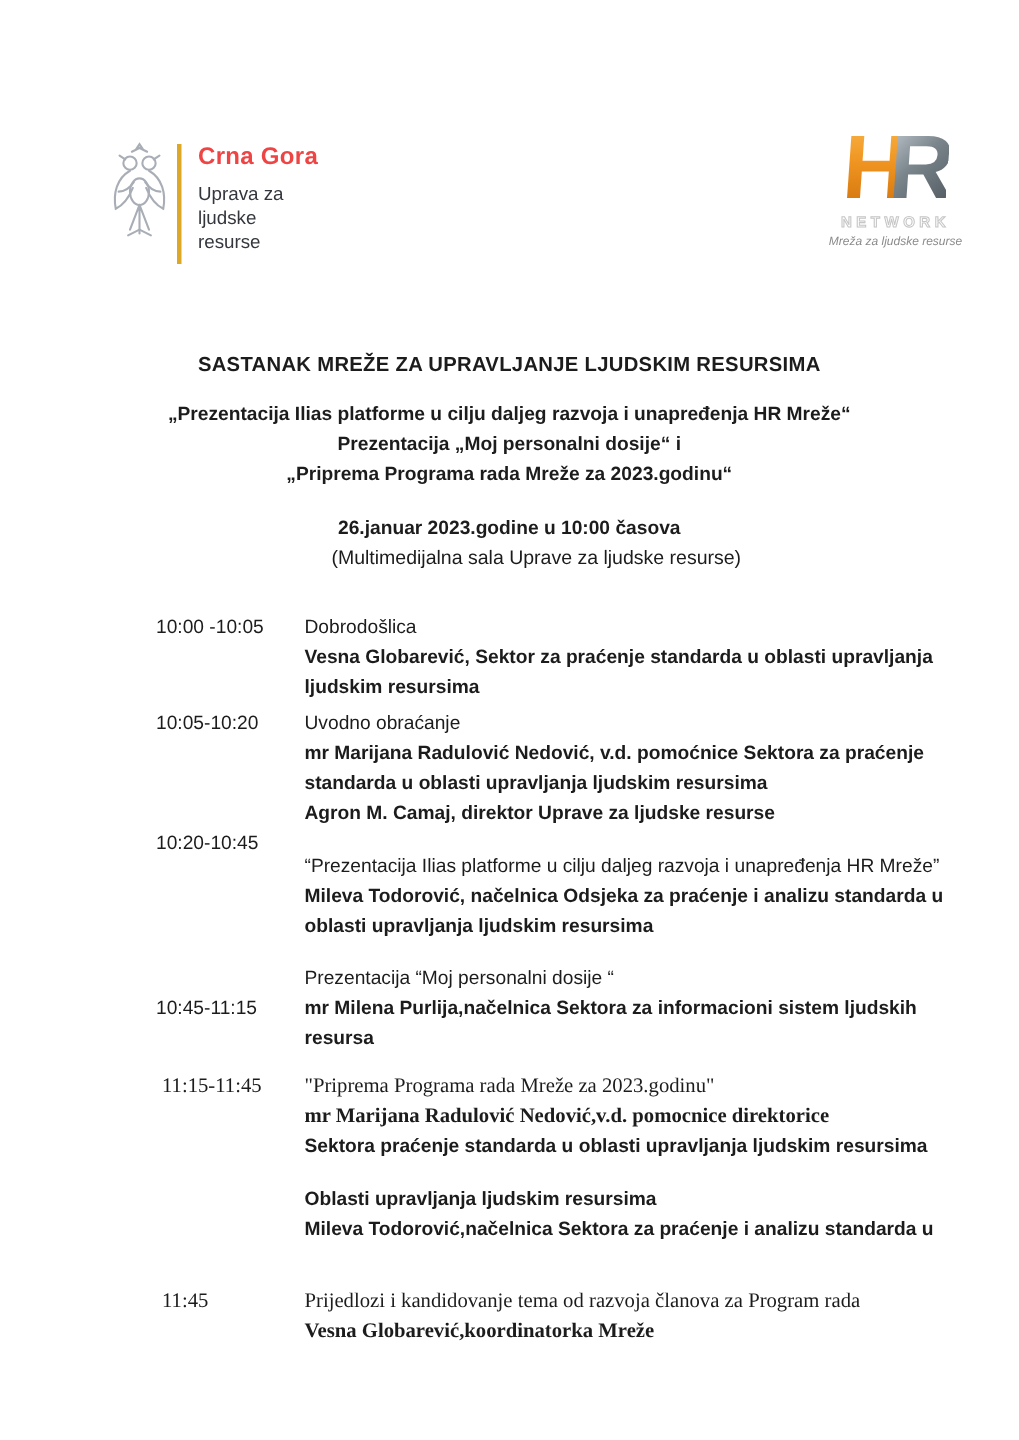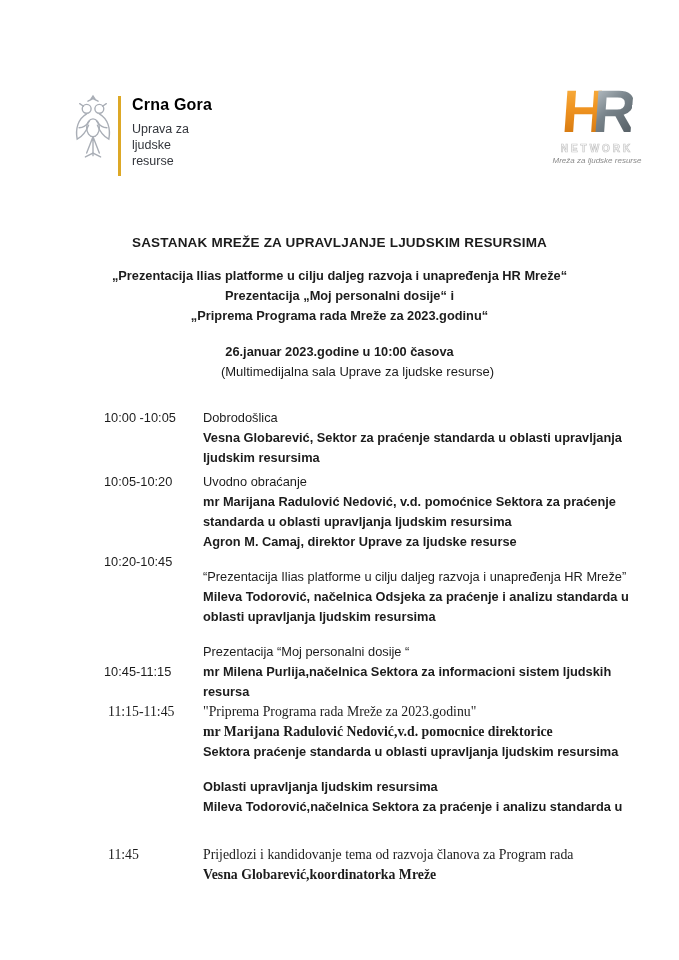--- a/index.html
+++ b/index.html
@@ -26,21 +26,21 @@
     width: 3px;
     height: 80px;
     background: var(--gold, #DDA826);
     margin-left: 6px;
     margin-top: 2px;
   }
   .gov-text { margin-left: 11px; padding-top: 2px; }
   .gov-country {
     font-size: 16px;
     font-weight: 600;
-    color: #000000;
+    color: #ef4444;
     letter-spacing: 0.2px;
   }
   .gov-org {
     margin-top: 7px;
     font-size: 12.5px;
     line-height: 16px;
     color: #33363c;
     white-space: pre-line;
   }
 
@@ -226,21 +226,21 @@
           <div class="line-spacer"></div>
           <div class="line-regular">Prezentacija “Moj personalni dosije “</div>
         </div>
       </div>
       <div class="agenda-row">
         <div class="agenda-time">10:45-11:15</div>
         <div class="agenda-content">
           <div class="line-bold">mr Milena Purlija,načelnica Sektora za informacioni sistem ljudskih resursa</div>
         </div>
       </div>
-      <div class="agenda-row" style="">
+      <div class="agenda-row" style="margin-top: 12px;">
         <div class="agenda-time t-serif">11:15-11:45</div>
         <div class="agenda-content">
           <div class="line-serif">"Priprema Programa rada Mreže za 2023.godinu"</div>
           <div class="line-serif-bold">mr Marijana Radulović Nedović,v.d. pomocnice direktorice</div>
           <div class="line-bold">Sektora praćenje standarda u oblasti upravljanja ljudskim resursima</div>
           <div class="line-spacer"></div>
           <div class="line-bold">Oblasti upravljanja ljudskim resursima</div>
           <div class="line-bold">Mileva Todorović,načelnica Sektora za praćenje i analizu standarda u</div>
         </div>
       </div>

